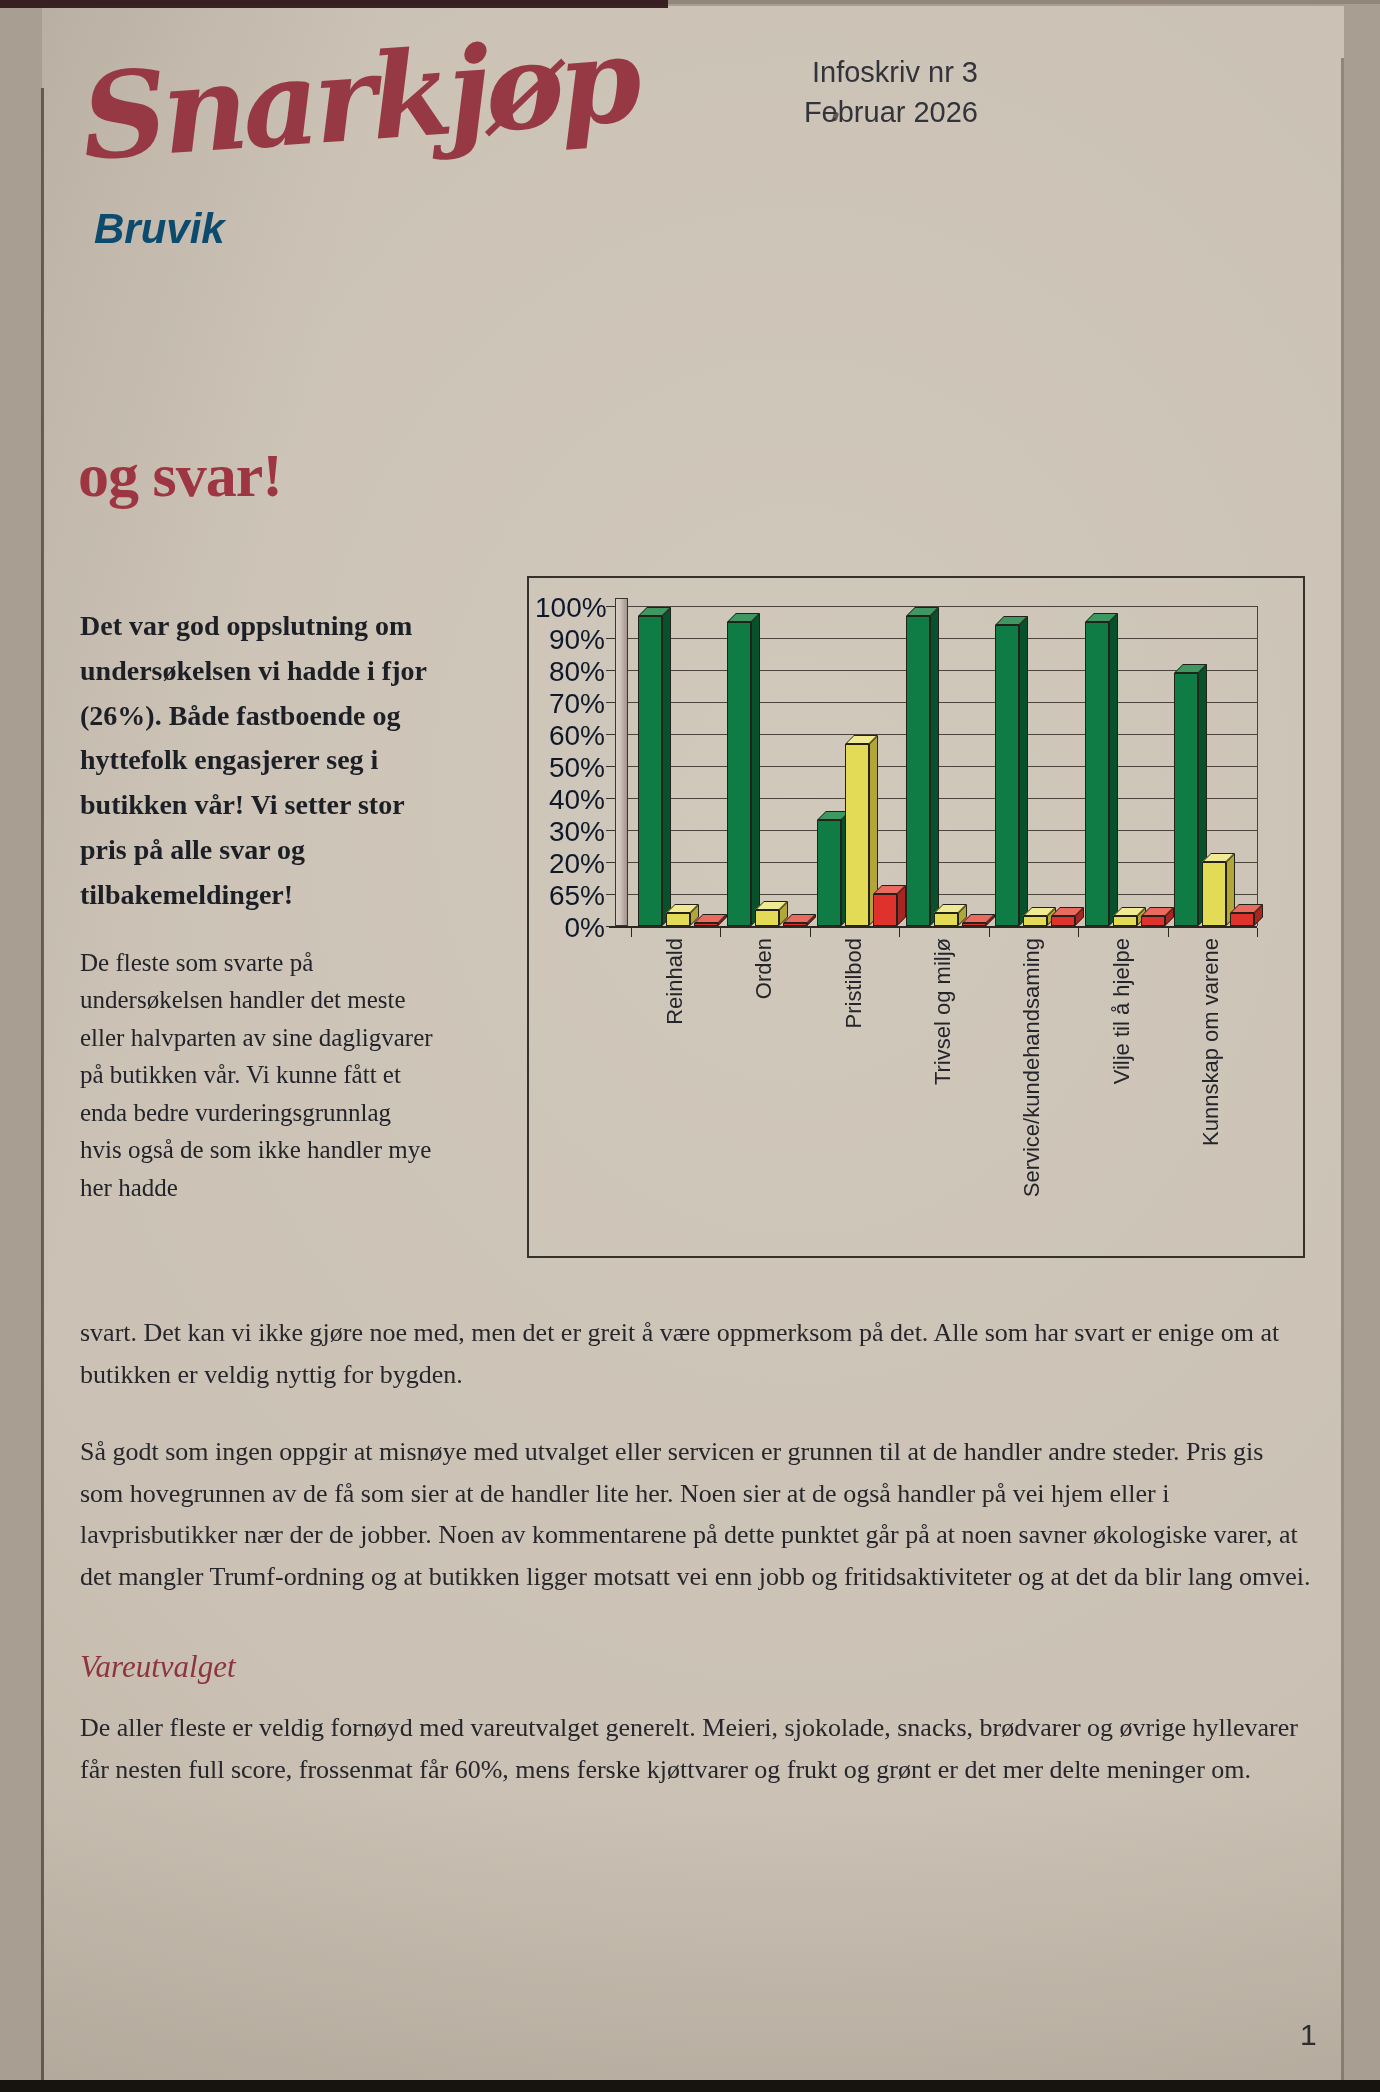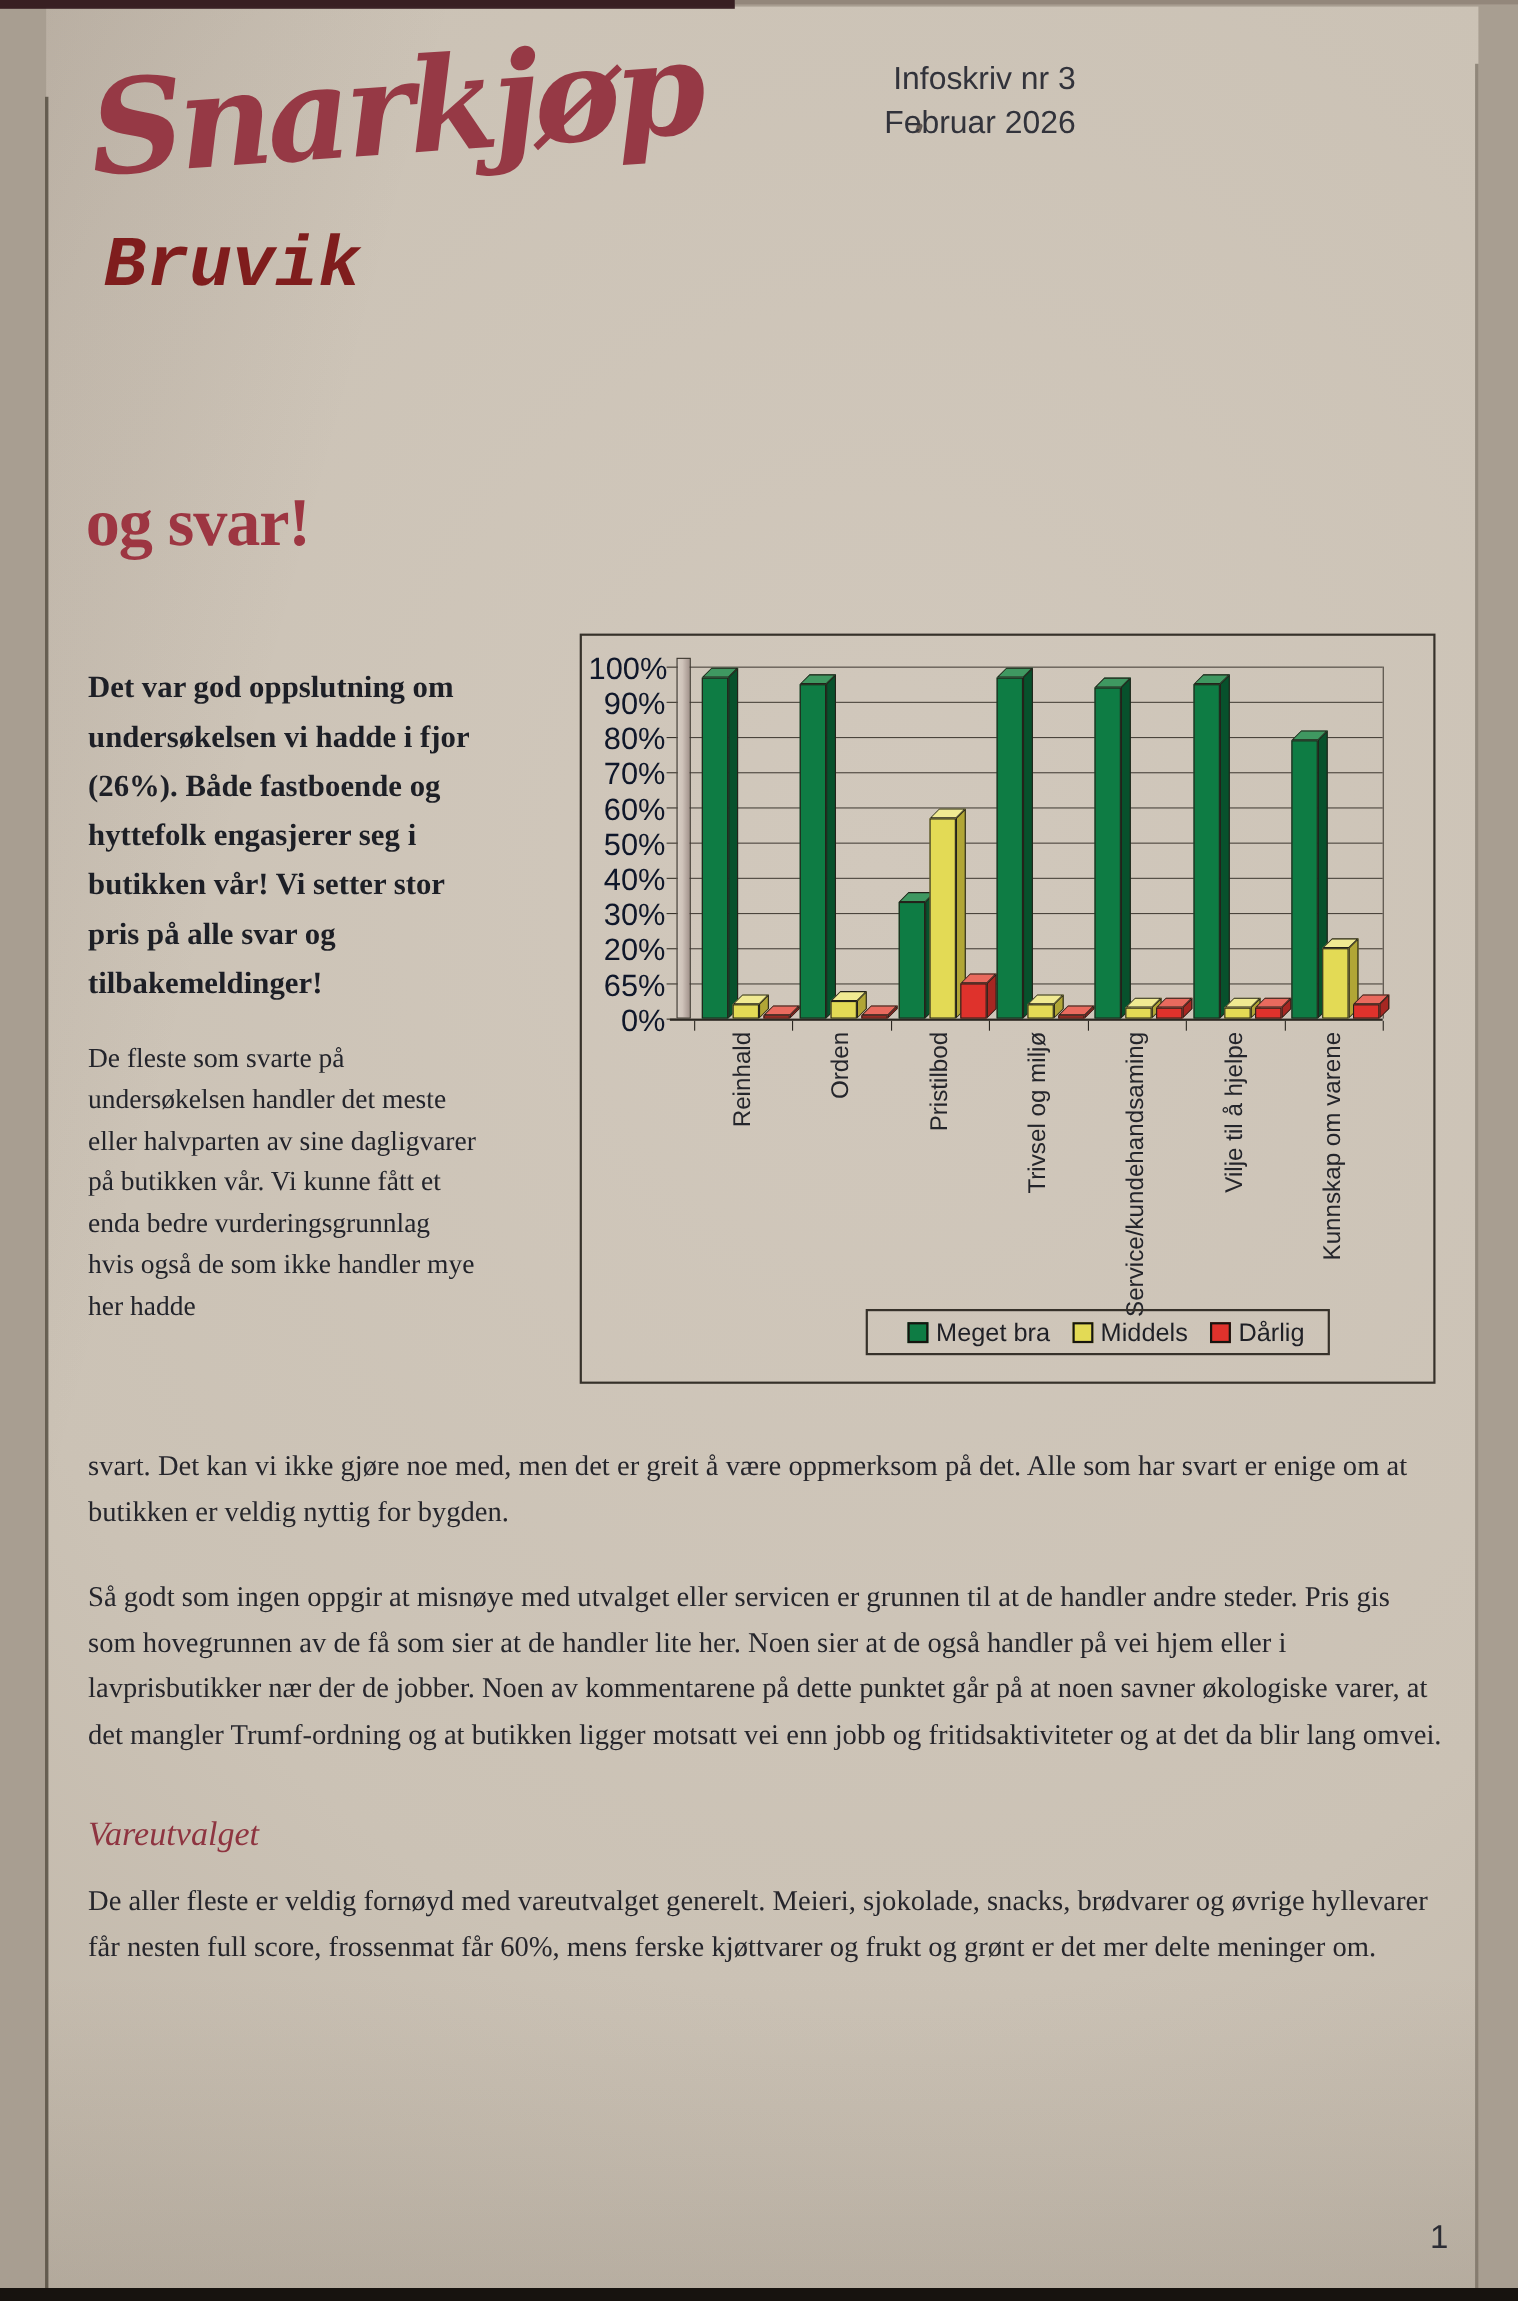--- a/index.html
+++ b/index.html
@@ -16,22 +16,22 @@
   .strip-top2{position:absolute;left:668px;top:0;width:712px;height:4px;background:#6d5c52;opacity:.35;}
   .strip-bottom{position:absolute;left:0;top:2080px;width:1380px;height:12px;background:#17130f;}
   .speck{position:absolute;left:833px;top:112px;width:5px;height:9px;border-radius:3px;
          background:#4a3f3a;transform:rotate(18deg);opacity:.8;}
 
   .masthead-issue{position:absolute;right:402px;top:52px;text-align:right;
                   font-family:"Liberation Sans",sans-serif;font-size:29px;line-height:1.38;color:#32333b;}
   .logo{position:absolute;left:82px;top:48px;font-family:"DejaVu Serif",serif;
         font-style:italic;font-weight:bold;font-size:118px;letter-spacing:-5px;
         color:#963945;transform:rotate(-4deg);transform-origin:left center;}
-  .logo-town{position:absolute;left:94px;top:205px;font-family:Liberation Mono, monospace;
-        font-style:italic;font-weight:bold;font-size:65px;letter-spacing:0;color:#7f1d1d;}
+  .logo-town{position:absolute;left:94px;top:205px;font-family:Liberation Sans, sans-serif;
+        font-style:italic;font-weight:bold;font-size:42px;letter-spacing:0;color:#0c4a6e;}
 
   .headline{position:absolute;left:78px;top:438px;width:1100px;
             font-weight:bold;font-size:62px;line-height:1.2;color:#9d3642;letter-spacing:-1px;}
   .headline span{display:block;}
 
   .leftcol{position:absolute;left:80px;top:604px;width:356px;color:#23242b;}
   .leftcol .lead{font-weight:bold;font-size:28px;line-height:1.6;color:#1d1f26;}
   .leftcol .colp{margin-top:26px;font-size:25px;line-height:1.5;}
 
   .figure{position:absolute;left:527px;top:576px;width:778px;height:682px;
@@ -208,34 +208,20 @@
         <div class="xlab" style="left: 669.286px; top: 360px;">Kunnskap om varene</div>
         <div class="xtick" style="left: 102px; top: 350px;"></div>
         <div class="xtick" style="left: 191.429px; top: 350px;"></div>
         <div class="xtick" style="left: 280.857px; top: 350px;"></div>
         <div class="xtick" style="left: 370.286px; top: 350px;"></div>
         <div class="xtick" style="left: 459.714px; top: 350px;"></div>
         <div class="xtick" style="left: 549.143px; top: 350px;"></div>
         <div class="xtick" style="left: 638.571px; top: 350px;"></div>
         <div class="xtick" style="left: 728px; top: 350px;"></div>
       </div>
-    <div class="legend">
-      <span class="li">
-        <i class="sw" style="background: rgb(14, 124, 68);"></i>
-        <span>Meget bra</span>
-      </span>
-      <span class="li">
-        <i class="sw" style="background: rgb(227, 218, 85);"></i>
-        <span>Middels</span>
-      </span>
-      <span class="li">
-        <i class="sw" style="background: rgb(223, 50, 44);"></i>
-        <span>Dårlig</span>
-      </span>
-    </div>
   </div>
 
   <div class="bodycopy">
     <p class="p1">svart. Det kan vi ikke gjøre noe med, men det er greit å være oppmerksom på det. Alle som har svart er enige om at butikken er veldig nyttig for bygden.</p>
     <p class="p2">Så godt som ingen oppgir at misnøye med utvalget eller servicen er grunnen til at de handler andre steder. Pris gis som hovegrunnen av de få som sier at de handler lite her. Noen sier at de også handler på vei hjem eller i lavprisbutikker nær der de jobber. Noen av kommentarene på dette punktet går på at noen savner økologiske varer, at det mangler Trumf-ordning og at butikken ligger motsatt vei enn jobb og fritidsaktiviteter og at det da blir lang omvei.</p>
     <div class="sect">Vareutvalget</div>
     <p class="p3">De aller fleste er veldig fornøyd med vareutvalget generelt. Meieri, sjokolade, snacks, brødvarer og øvrige hyllevarer får nesten full score, frossenmat får 60%, mens ferske kjøttvarer og frukt og grønt er det mer delte meninger om.</p>
   </div>
 
   <div class="pagenum">1</div>

